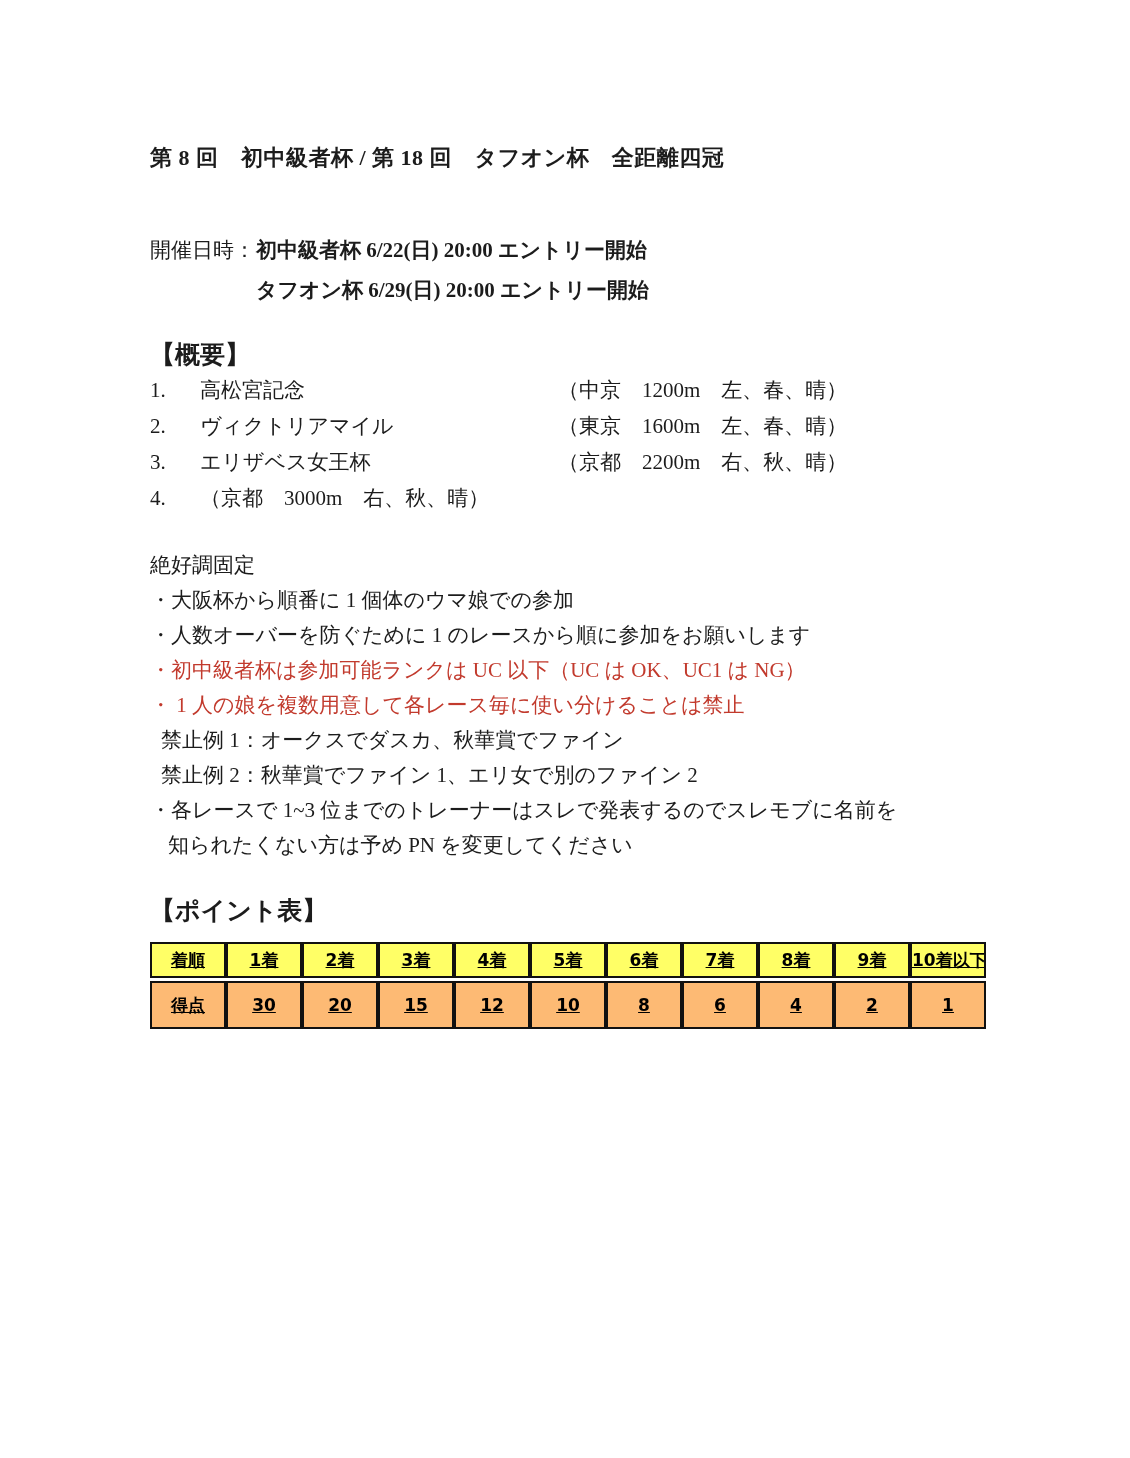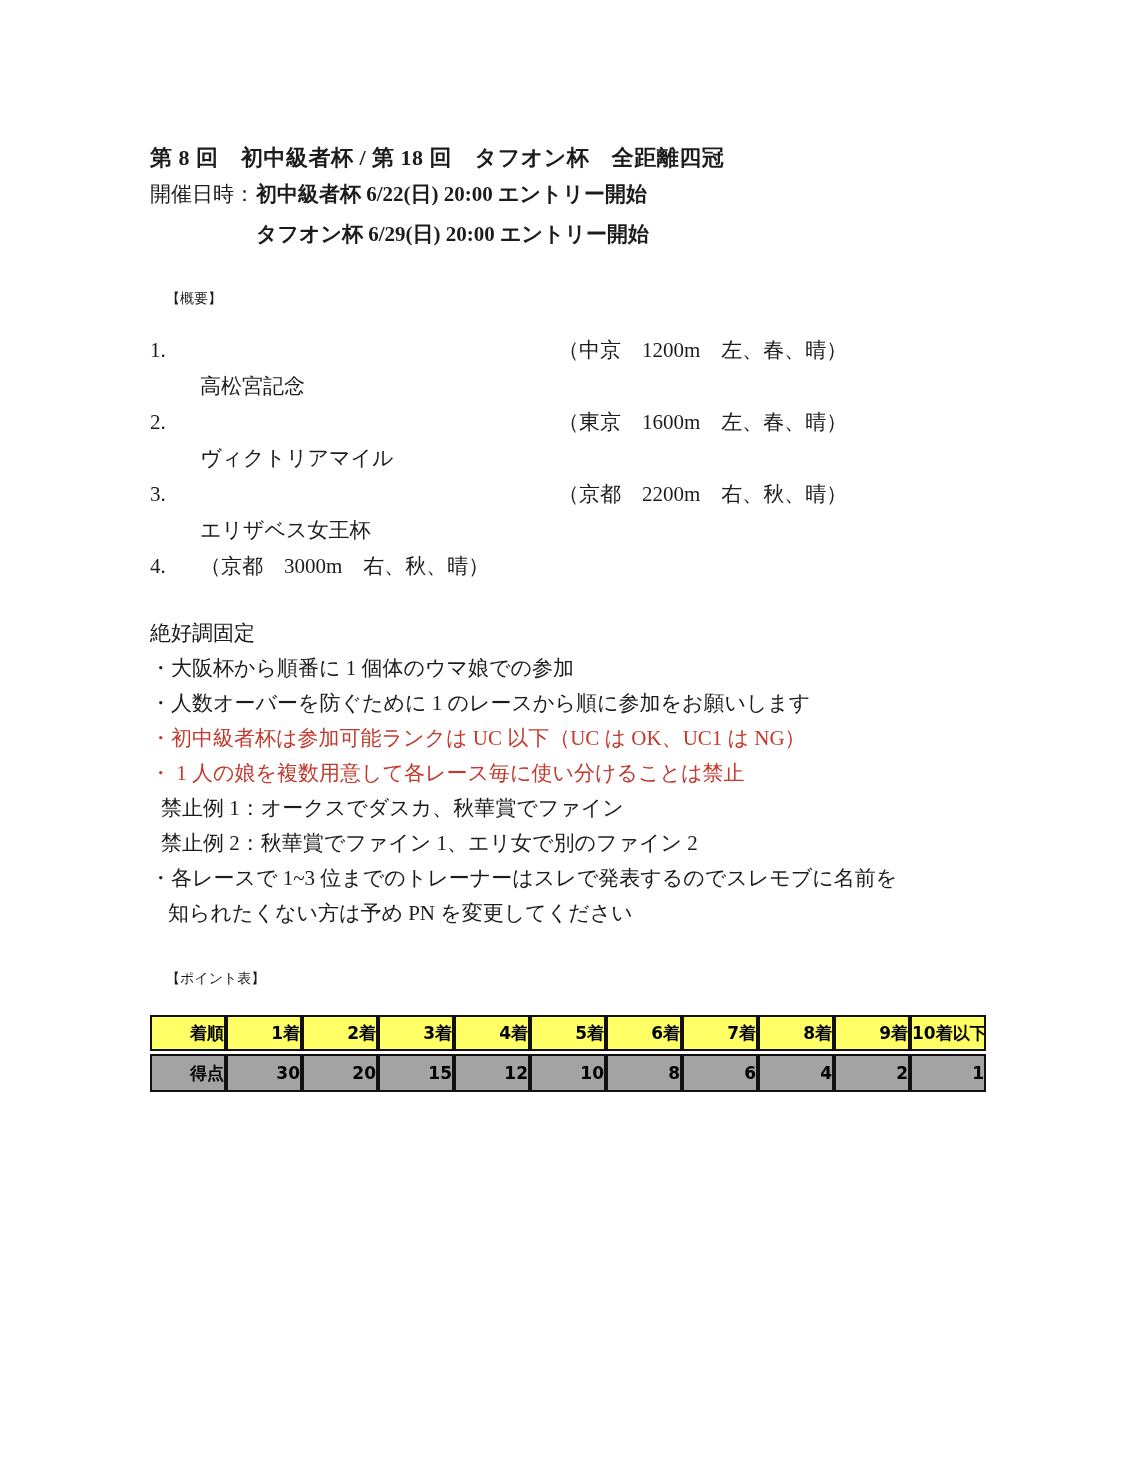--- a/index.html
+++ b/index.html
@@ -21,41 +21,42 @@
     overflow: hidden;
   }
   .doc-title {
     margin: 0;
     font-size: 22px;
     line-height: 32px;
     font-weight: bold;
     letter-spacing: 0.5px;
   }
   .schedule {
+    margin-top: 56px;
     display: grid;
     grid-template-columns: 106px 1fr;
     font-size: 21px;
     line-height: 40px;
   }
   .schedule .label { font-weight: normal; }
   .schedule .sched-line { font-weight: bold; }
   .section-heading {
-    font-size: 14px;
+    font-size: 25px;
     line-height: 35px;
-    font-weight: normal;
-    margin: 16px;
+    font-weight: bold;
+    margin: 0;
   }
   .overview-heading { margin-top: 27px; }
   .race-row {
     display: flex;
     font-size: 21px;
     line-height: 36px;
   }
   .race-num { width: 50px; flex: 0 0 50px; }
-  .race-name { width: 358px; flex: 0 0 358px; margin-top: 36px; }
+  .race-name { width: 358px; flex: 0 0 358px; }
   .race-detail { flex: 1; }
   .condition-note {
     margin-top: 32px;
     font-size: 21px;
     line-height: 35px;
   }
   .rules-heading { margin-top: 36px; }
   .rule-line {
     font-size: 21px;
     line-height: 35px;
@@ -73,28 +74,29 @@
     border-spacing: 0 3px;
     table-layout: fixed;
     width: 836px;
     font-family: "DejaVu Sans", "Liberation Sans", sans-serif;
     font-weight: bold;
     font-size: 17px;
     color: #000;
   }
   .points-table th, .points-table td {
     border: 2px solid var(--table-border);
-    text-align: right;
+    text-align: center;
     vertical-align: middle;
     padding: 0;
     overflow: hidden;
     white-space: nowrap;
+    text-decoration: underline;
   }
   .points-table th { background: var(--table-header-bg); height: 36px; font-weight: bold; }
-  .points-table td { background: #a3a3a3; height: 38px; }
+  .points-table td { background: #fdba74; height: 48px; }
 </style>
 </head>
 <body>
 
 <div class="page">
 
   <h1 class="doc-title">第 8 回　初中級者杯 / 第 18 回　タフオン杯　全距離四冠</h1>
 
   <div class="schedule">
     <span class="label">開催日時：</span>

